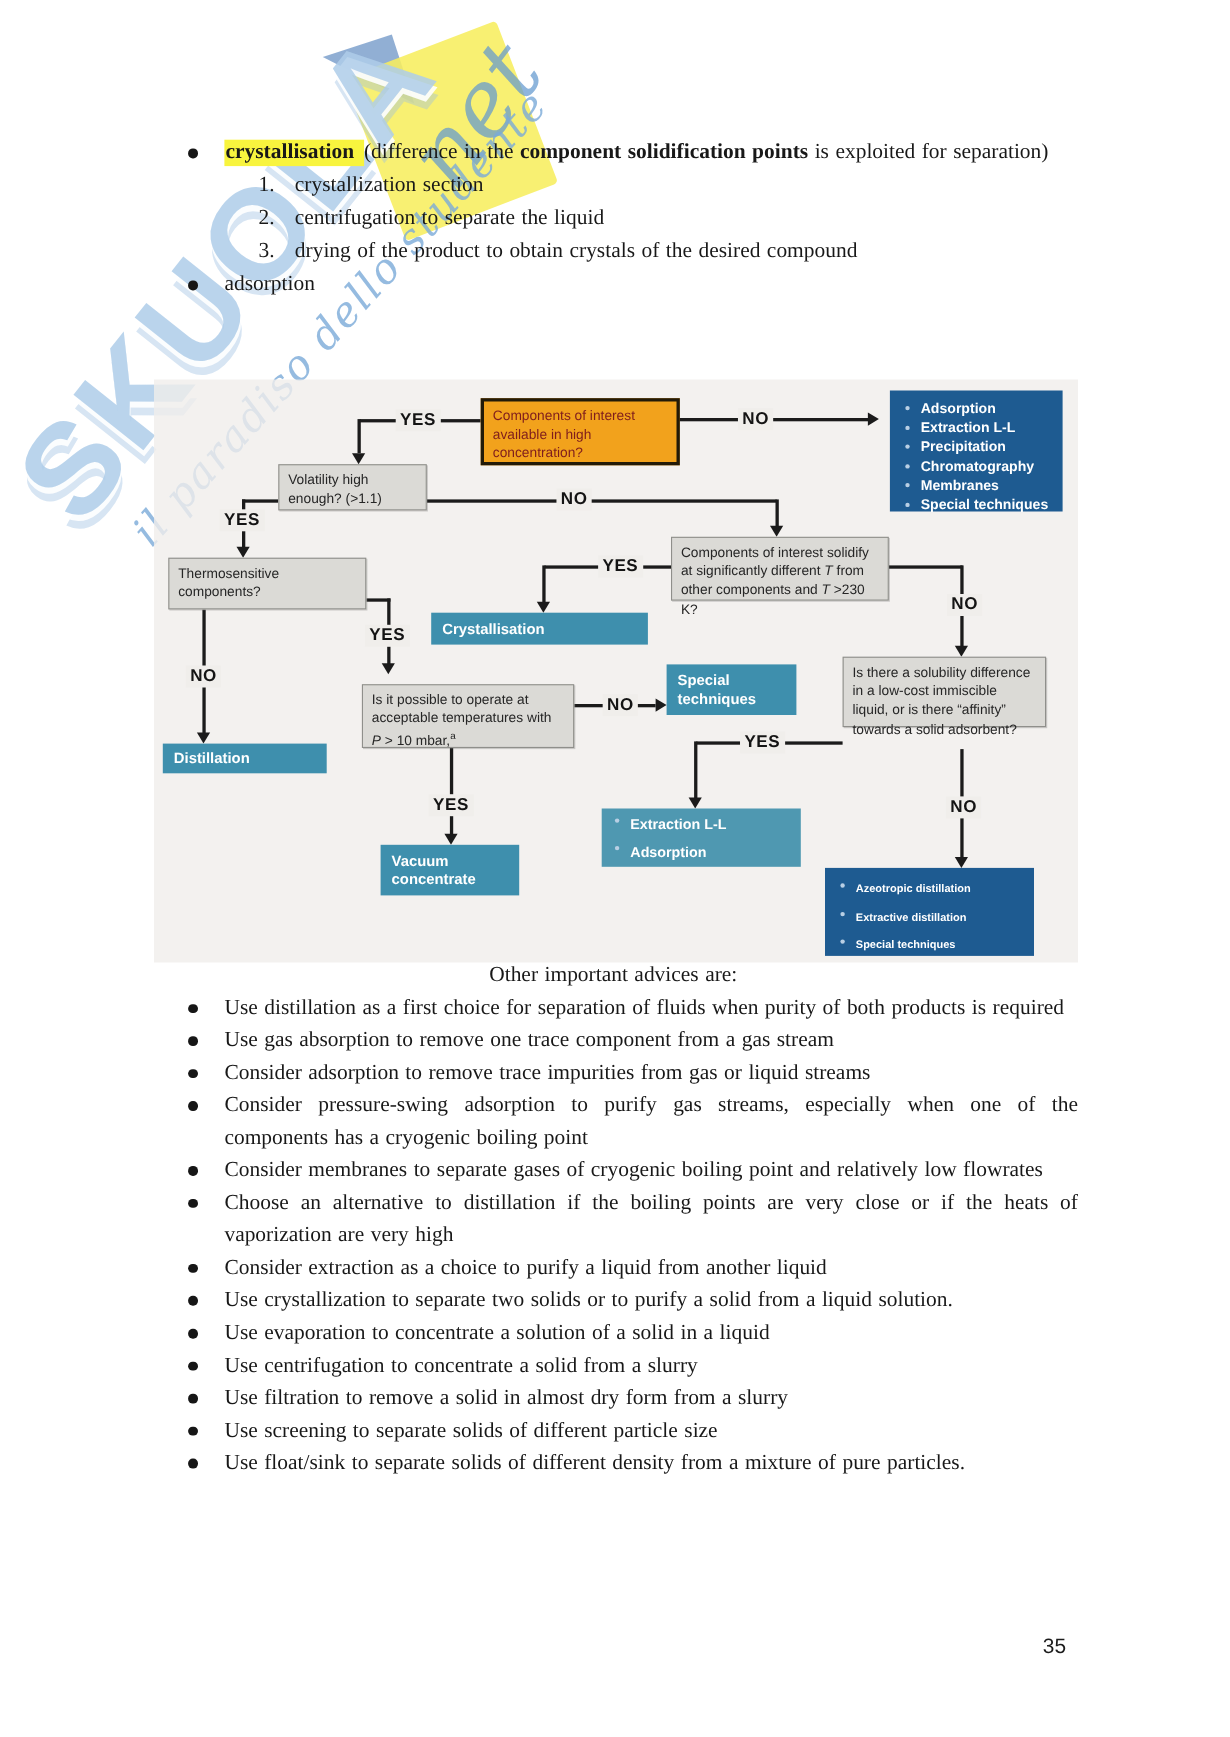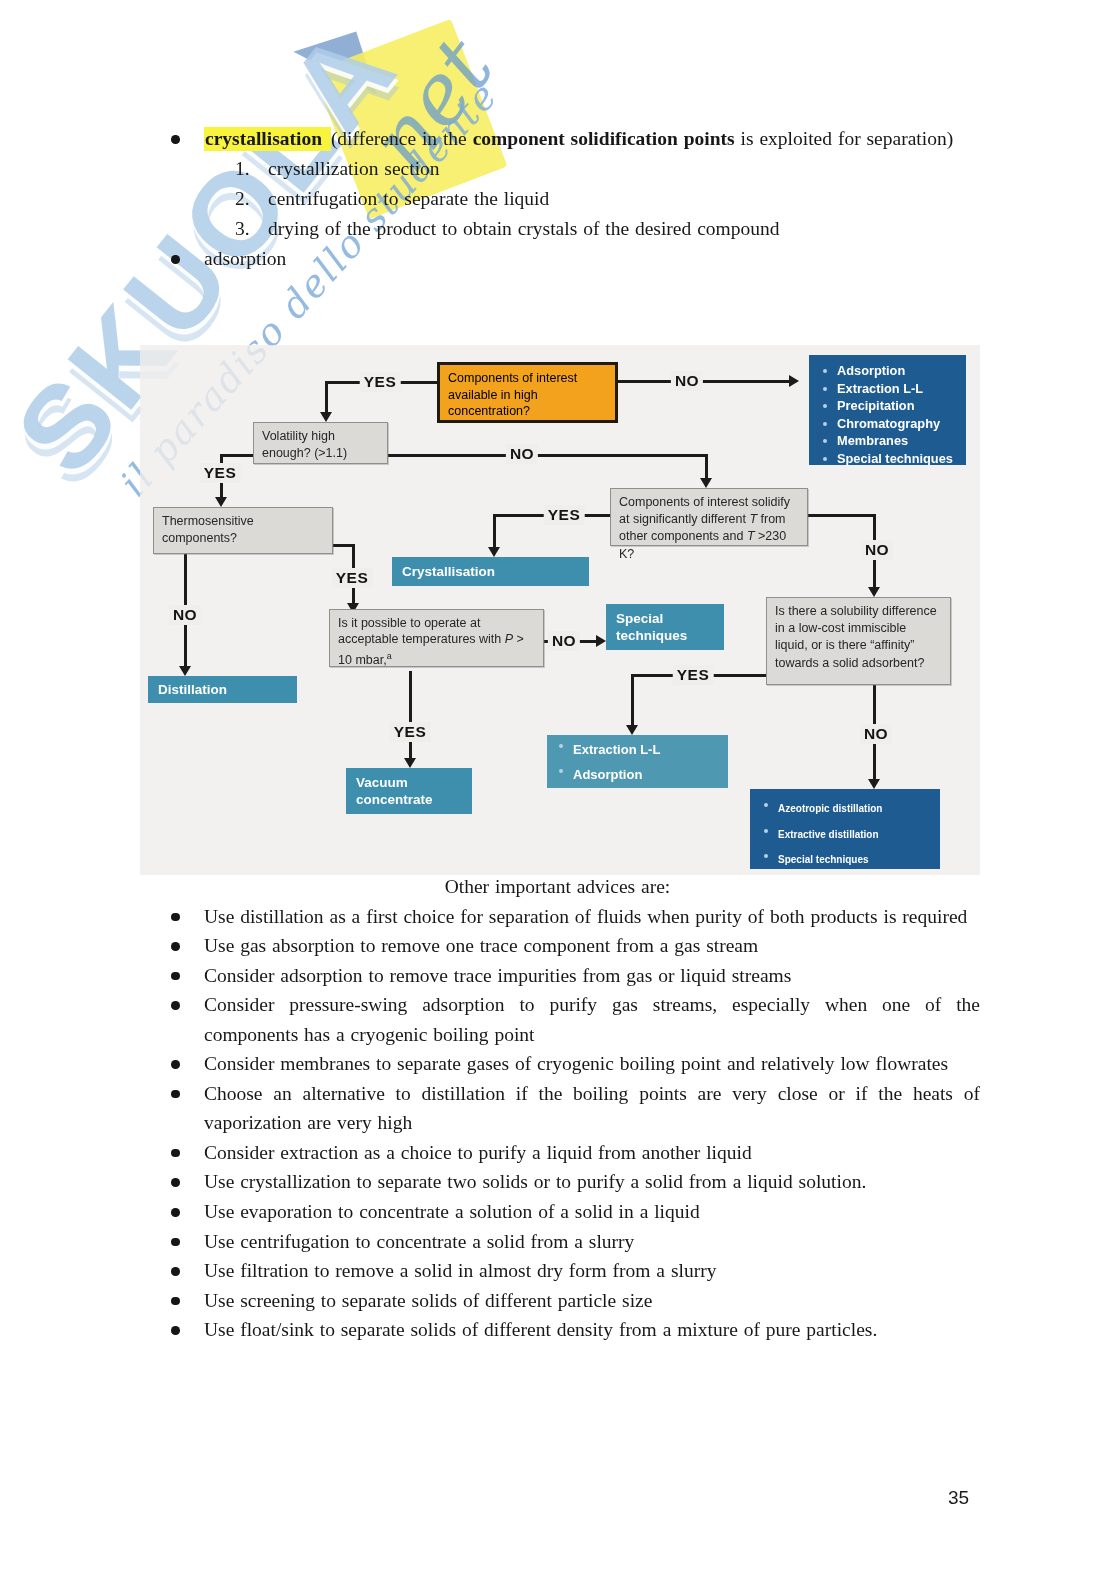--- a/index.html
+++ b/index.html
@@ -33,21 +33,21 @@
   .bold{font-weight:bold;}
   .hl{background:var(--highlight);font-weight:bold;padding:1px 3px 2px 1px;}
   .advices-title{padding-left:0;text-align:center;}
   .pagenum{position:absolute;left:948px;top:1487px;font-family:"Liberation Sans",sans-serif;font-size:19px;color:#1c1c1c;}
   
   .diagram{position:absolute;left:140px;top:345px;width:840px;height:530px;
     background:rgba(240,238,235,.8);font-family:"Liberation Sans",sans-serif;}
   .node{position:absolute;box-sizing:border-box;font-size:12.5px;line-height:16.5px;color:#262626;}
   .node.gray{background:var(--gray-node);border:1px solid var(--gray-border);padding:5px 8px;
     box-shadow:1px 1px 0 rgba(120,120,120,.35);}
-  .node.orange{background:var(--orange-node);border:3px solid var(--orange-border);padding:5px 8px;color:#000000;}
+  .node.orange{background:var(--orange-node);border:3px solid var(--orange-border);padding:5px 8px;color:#7f1d1d;}
   .node.teal{background:var(--teal-node);color:#ffffff;font-weight:bold;font-size:13.5px;}
   .node.teal.bar{line-height:27px;padding:0 10px;}
   .node.teal.multi{padding:6px 10px;line-height:17px;}
   .node.teal-light{background:var(--teal-node-light);}
   .node.blue{background:var(--blue-node);color:#ffffff;font-weight:bold;padding:7px 10px 7px 12px;}
   .bb-item{position:relative;padding-left:16px;}
   .bb-item::before{content:"";position:absolute;left:2px;top:7px;width:4px;height:4px;border-radius:50%;
     background:#b9cfe4;}
   .bluelist .bb-item{line-height:17.6px;font-size:12.8px;}
   .extraction .bb-item{line-height:25px;font-size:13px;}
@@ -146,25 +146,25 @@
       <div class="node gray" style="left:113px;top:77px;width:135px;height:42px">Volatility high enough? (&gt;1.1)</div>
 
       <div class="node gray" style="left:13px;top:162px;width:180px;height:47px">Thermosensitive components?</div>
 
       <div class="node gray" style="left:470px;top:143px;width:198px;height:58px;line-height:17.2px"><span>Components of interest solidify at significantly different </span><span class="it">T</span><span> from other components and </span><span class="it">T</span><span> &gt;230 K?</span></div>
 
       <div class="node teal bar" style="left:252px;top:212px;width:197px;height:29px;line-height:29px">Crystallisation</div>
 
       <div class="node teal bar" style="left:8px;top:331px;width:149px;height:27px">Distillation</div>
 
-      <div class="node gray" style="left:189px;top:264px;width:215px;height:58px;line-height:16.4px"><span>Is it possible to operate at acceptable temperatures with </span><span class="it">P</span><span> &gt; 10 mbar,</span><span class="sup">a</span></div>
+      <div class="node gray" style="left:189px;top:277px;width:193px;height:58px;line-height:16.4px"><span>Is it possible to operate at acceptable temperatures with </span><span class="it">P</span><span> &gt; 10 mbar,</span><span class="sup">a</span></div>
 
       <div class="node teal multi" style="left:466px;top:259px;width:118px;height:46px">Special techniques</div>
 
-      <div class="node gray" style="left:626px;top:252px;width:185px;height:88px;line-height:17.2px">Is there a solubility difference in a low-cost immiscible liquid, or is there “affinity” towards a solid adsorbent?</div>
+      <div class="node gray" style="left:626px;top:252px;width:185px;height:64px;line-height:17.2px">Is there a solubility difference in a low-cost immiscible liquid, or is there “affinity” towards a solid adsorbent?</div>
 
       <div class="node teal multi" style="left:206px;top:423px;width:126px;height:46px">Vacuum concentrate</div>
 
       <div class="node teal teal-light extraction" style="left:407px;top:390px;width:181px;height:53px;padding:2px 10px;box-sizing:border-box">
           <div class="bb-item">Extraction L-L</div>
           <div class="bb-item">Adsorption</div>
         </div>
 
       <div class="node blue azeo" style="left:610px;top:444px;width:190px;height:80px">
           <div class="bb-item">Azeotropic distillation</div>

